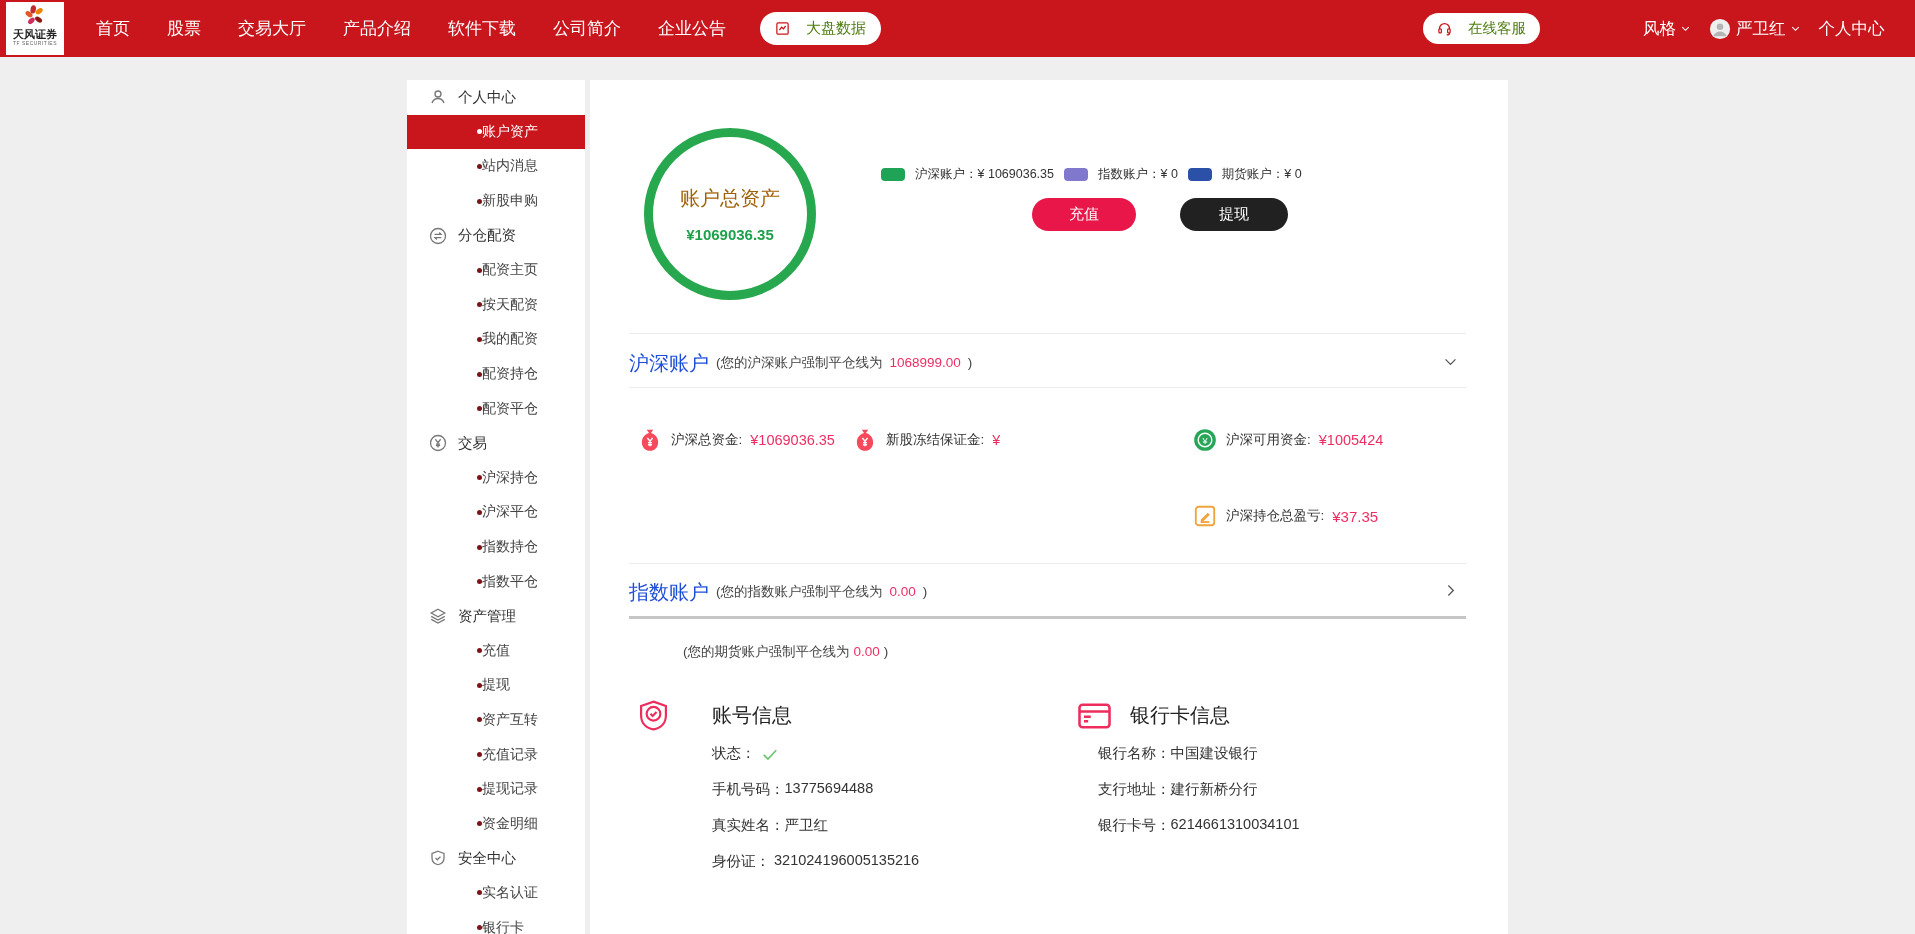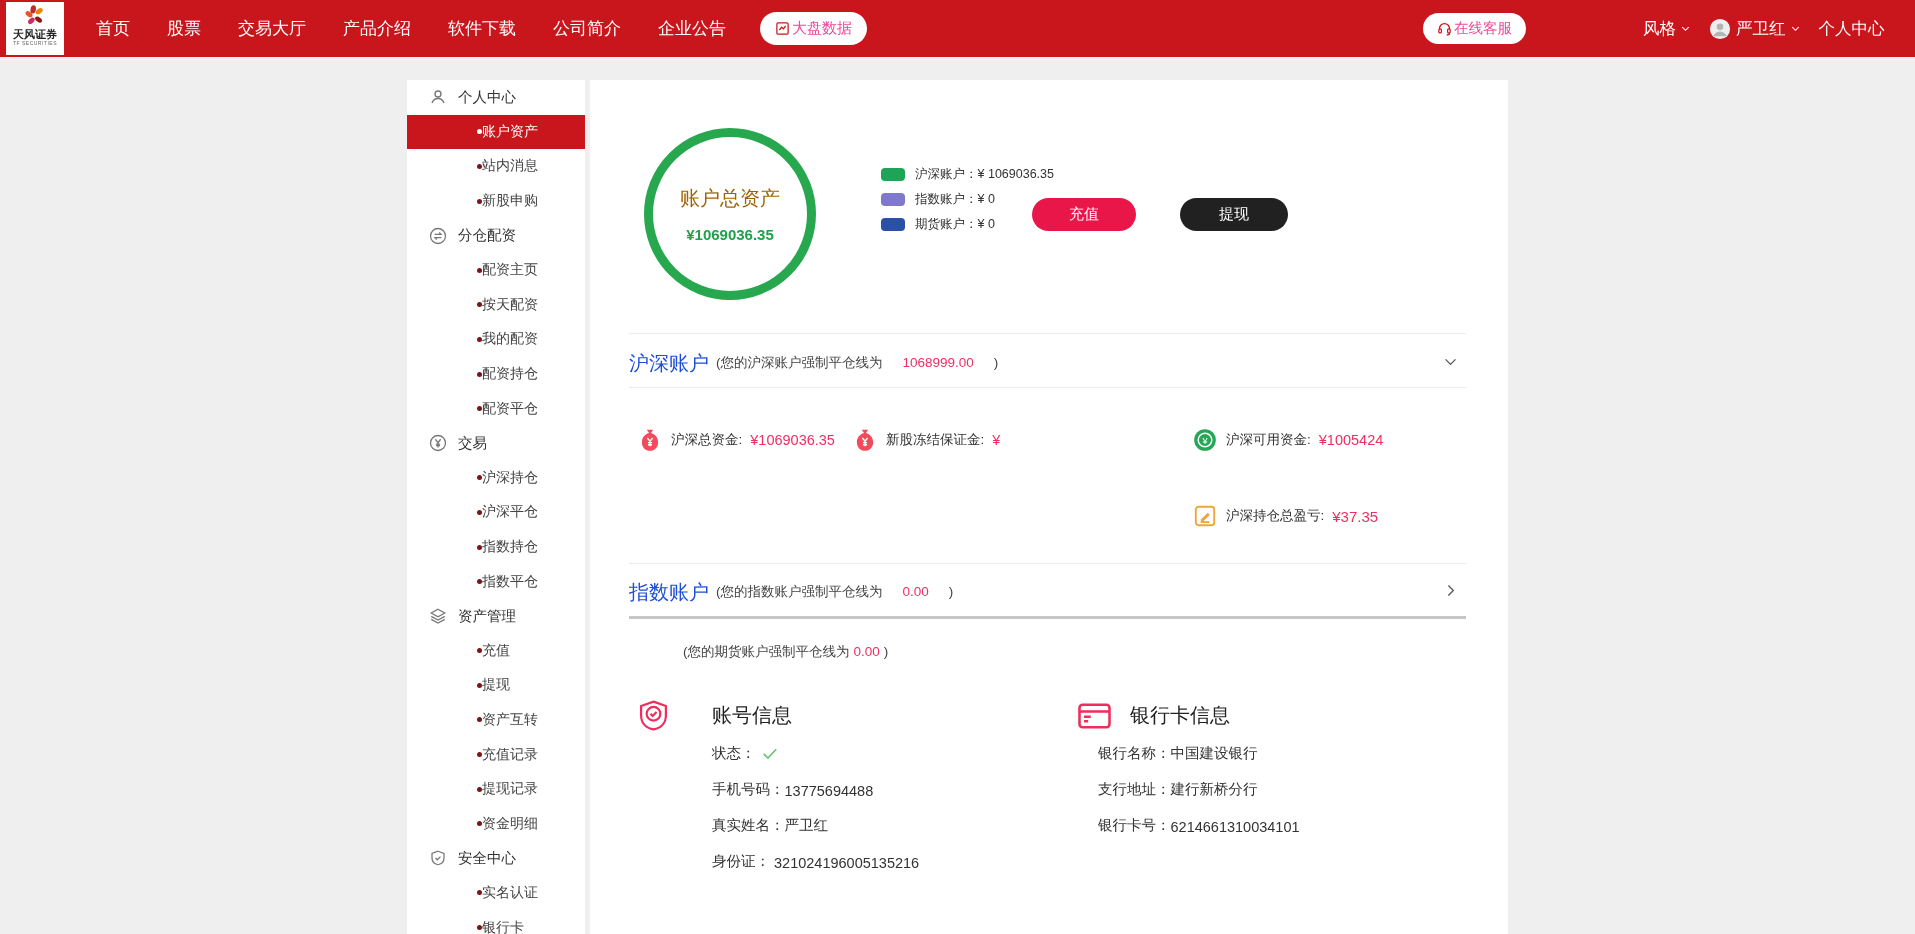--- a/index.html
+++ b/index.html
@@ -10,69 +10,69 @@
     -webkit-font-smoothing:antialiased;
   }
   
   .topbar{position:absolute;left:0;top:0;width:1915px;height:57px;background:#c9161d;color:#fff;z-index:5}
   .logo-box{position:absolute;left:6px;top:2px;width:58px;height:53px;background:#fff;display:flex;flex-direction:column;align-items:center;justify-content:flex-start;padding-top:2px;box-sizing:border-box}
   .logo-mark{width:26px;height:24px}
   .logo-title{font-size:11px;font-weight:bold;color:#222;line-height:12px;white-space:nowrap}
   .logo-sub{font-size:5px;color:#666;letter-spacing:.5px;line-height:6px;white-space:nowrap}
   .nav{position:absolute;left:96px;top:0;height:57px;display:flex;align-items:center;gap:37px;font-size:17px}
   .nav-item{white-space:nowrap;cursor:pointer}
-  .pill{display:flex;align-items:center;gap:2px;background:#fff;color:#ec4899;border-radius:17px;box-sizing:border-box;cursor:pointer}
+  .pill{display:flex;align-items:center;gap:16px;background:#fff;color:#4d7c0f;border-radius:17px;box-sizing:border-box;cursor:pointer}
   .market-pill{position:absolute;left:760px;top:12px;height:33px;padding:0 15px;font-size:15px}
   .service-pill{position:absolute;left:1423px;top:13px;height:31px;padding:0 14px;font-size:14.5px}
   .hdr-right{position:absolute;left:1643px;top:0;height:57px;display:flex;align-items:center;font-size:16.5px}
   .chev-w{width:11px;height:11px;margin-left:4px}
   .avatar{width:22px;height:22px;margin-right:5px}.sp18{width:18px}
   
   .sidebar{position:absolute;left:407px;top:80px;width:178px;height:854px;background:#fff;overflow:hidden}
   .side-row{height:34.6px;display:flex;align-items:center;box-sizing:border-box}
   .side-head{padding-left:22px;gap:11px;color:#333;font-size:14.5px}
   .side-head .sicon{width:18px;height:18px;color:#777;flex:none}
   .side-item{padding-left:70px;gap:0;color:#444;font-size:14px;cursor:pointer}
   .bullet{width:5px;height:5px;border-radius:50%;background:#7d1418;flex:none}
   .side-item.active{background:#c9161d;color:#fff}
   .side-item.active .bullet{background:#fff}
   
   .main{position:absolute;left:590px;top:80px;width:918px;height:854px;background:#fff}
   .circle{position:absolute;left:54px;top:48px;width:154px;height:154px;border:9px solid #28a84e;border-radius:50%;
     display:flex;flex-direction:column;align-items:center;justify-content:center;gap:14px;background:#fff}
   .circle-title{font-size:20px;font-weight:normal;color:#a16207}
   .circle-value{font-size:15px;font-weight:bold;color:#1ea14b}
-  .legend{position:absolute;left:291px;top:87px;display:flex;flex-direction:column;gap:10px;font-size:12.5px;color:#333}
+  .legend{position:absolute;left:291px;top:87px;display:flex;flex-direction:row;gap:10px;font-size:12.5px;color:#333}
   .legend-row{display:flex;align-items:center;gap:10px;height:15px}
   .sw{width:24px;height:13px;border-radius:4px;flex:none}
   .sw-green{background:#1fa356}.sw-purple{background:#8078cc}.sw-blue{background:#2b50a8}
   .btn{position:absolute;height:33px;border-radius:17px;color:#fff;font-size:15px;display:flex;align-items:center;justify-content:center;cursor:pointer}
   .btn-recharge{left:442px;top:118px;width:104px;background:#e9164a}
   .btn-withdraw{left:590px;top:118px;width:108px;background:#212121}
   .hr{position:absolute;left:39px;width:837px;height:1px;background:#ececec}
   .hr-thick{position:absolute;left:39px;width:837px;height:3px;background:#c6c6c6}
   .sec-head{position:absolute;left:39px;display:flex;align-items:center}
   .sec-title{font-size:20px;color:#1d4ed8}
   .sec-sub{font-size:13.5px;color:#444;margin-left:7px}
   .pink{color:#ee2e63}
-  .sec-sub .pink{margin:0 20px}
+  .sec-sub .pink{margin:0 7px}
   .chev-g{position:absolute;left:852px;width:17px;height:17px;color:#555;cursor:pointer}
   .stat{position:absolute;display:flex;align-items:center;gap:8px;font-size:13.5px;color:#333;white-space:nowrap}
   .stat .micon{width:26px;height:26px;flex:none}
   .stat-val{font-size:14.5px;color:#ee2e63}
   .stat3-label{width:86px;text-align:center;line-height:45px;white-space:normal}
   .stat3 .stat-val{font-size:15px;margin-left:4px}
   .fut-line{position:absolute;left:93px;top:563px;font-size:13.5px;color:#444}
   .fut-line .pink{margin:0 4px}
   .big-icon{position:absolute;color:#ed2d5c}
   .icon-shield{left:46px;top:617px;width:35px;height:37px}
   .icon-card{left:486px;top:621px;width:37px;height:30px}
   .info-title{position:absolute;font-size:20px;color:#222}
   .info-rows{position:absolute;display:flex;flex-direction:column;gap:17px;font-size:14.5px;color:#333}
-  .info-row{display:flex;align-items:flex-end;height:19px;white-space:nowrap}
+  .info-row{display:flex;align-items:flex-start;height:19px;white-space:nowrap}
   .check{width:20px;height:20px;margin-left:4px}
 </style>
 </head>
 <body>
 
 <div class="topbar">
   <div class="logo-box">
     <svg class="logo-mark" viewBox="0 0 40 40">
       <ellipse cx="17" cy="9" rx="4.5" ry="7" fill="#c22b2b" transform="rotate(10 17 9)"></ellipse>
       <ellipse cx="27" cy="12" rx="4" ry="6.5" fill="#f08300" transform="rotate(55 27 12)"></ellipse>

